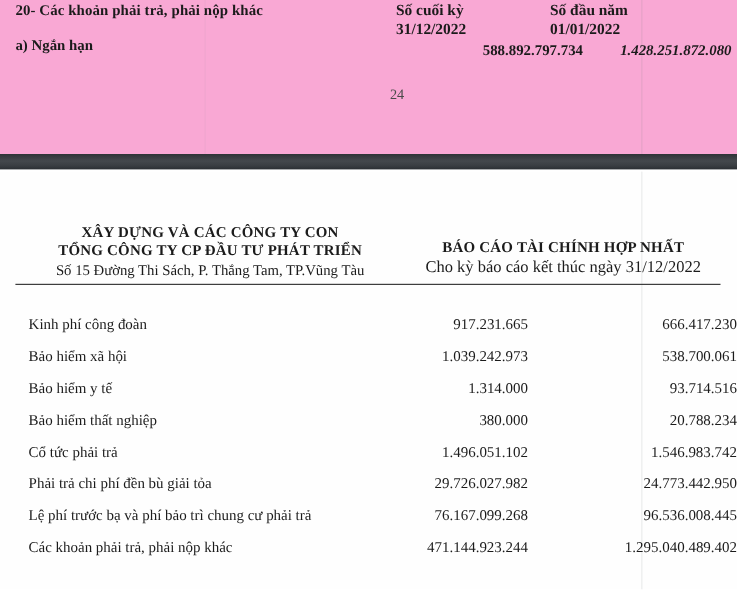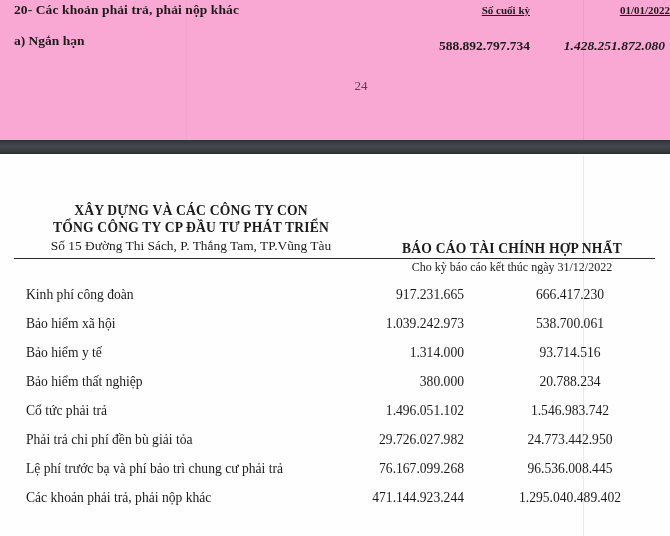--- a/index.html
+++ b/index.html
@@ -60,25 +60,24 @@
   }
   .frag-sub {
     position: absolute;
     left: 14px;
     top: 33px;
     font-weight: bold;
     font-size: 13.5px;
   }
   .colhead {
     position: absolute;
-    text-align: right;
-    font-weight: bold;
-    font-size: 11px;
+    text-align: left;
+    font-weight: bold;
+    font-size: 14px;
     line-height: 17px;
-    text-decoration: underline;
   }
   .colhead.c1 { left: 360px; top: 2px; width: 170px; }
   .colhead.c2 { left: 500px; top: 2px; width: 170px; }
   .frag-val {
     position: absolute;
     top: 38px;
     font-weight: bold;
     font-size: 13.5px;
     text-align: right;
   }
@@ -114,30 +113,29 @@
     font-size: 13.4px;
     line-height: 18px;
     margin-top: 1px;
   }
   .rpt-block {
     position: absolute;
     left: 362px;
     top: 216px;
     width: 300px;
     text-align: center;
-    margin-top: 24px;
   }
   .rpt-title {
     font-weight: bold;
     font-size: 13.6px;
     line-height: 18px;
     letter-spacing: .2px;
   }
   .rpt-sub {
-    font-size: 12px;
+    font-size: 15px;
     line-height: 18px;
   }
   .rule {
     position: absolute;
     left: 14px;
     top: 258px;
     width: 641px;
     height: 1px;
     background: #2a2a2a;
   }
@@ -152,38 +150,40 @@
   }
   .tbl td {
     font-size: 13.6px;
     padding: 0;
     height: 29px;
     vertical-align: middle;
     white-space: nowrap;
   }
   .tbl td.label  { padding-left: 26px; }
   .tbl td.num1   { text-align: right; width: 170px; padding-right: 22px; }
-  .tbl td.num2   { text-align: center; width: 168px; padding-right: 16px; }
+  .tbl td.num2   { text-align: right; width: 168px; padding-right: 0; }
 </style>
 </head>
 <body>
 
 <div class="page page-top">
   <div class="scan-line a"></div>
   <div class="scan-line b"></div>
 
   <div class="frag-title">20- Các khoản phải trả, phải nộp khác</div>
 
   <div class="frag-sub">a) Ngắn hạn</div>
 
   <div class="colhead c1">
     <div>Số cuối kỳ</div>
+    <div>31/12/2022</div>
   </div>
 
   <div class="colhead c2">
+    <div>Số đầu năm</div>
     <div>01/01/2022</div>
   </div>
 
   <div class="frag-val v1">588.892.797.734</div>
   <div class="frag-val v2">1.428.251.872.080</div>
 
   <div class="page-number">24</div>
 </div>
 
 <div class="page-separator"></div>

